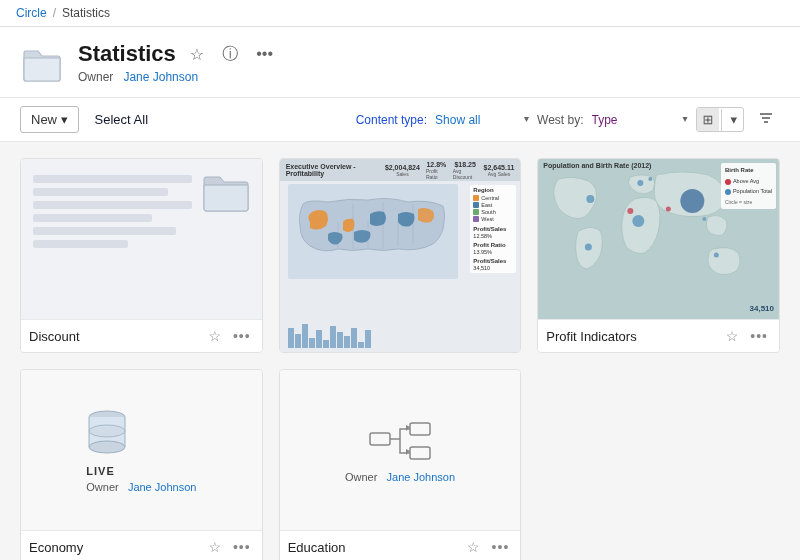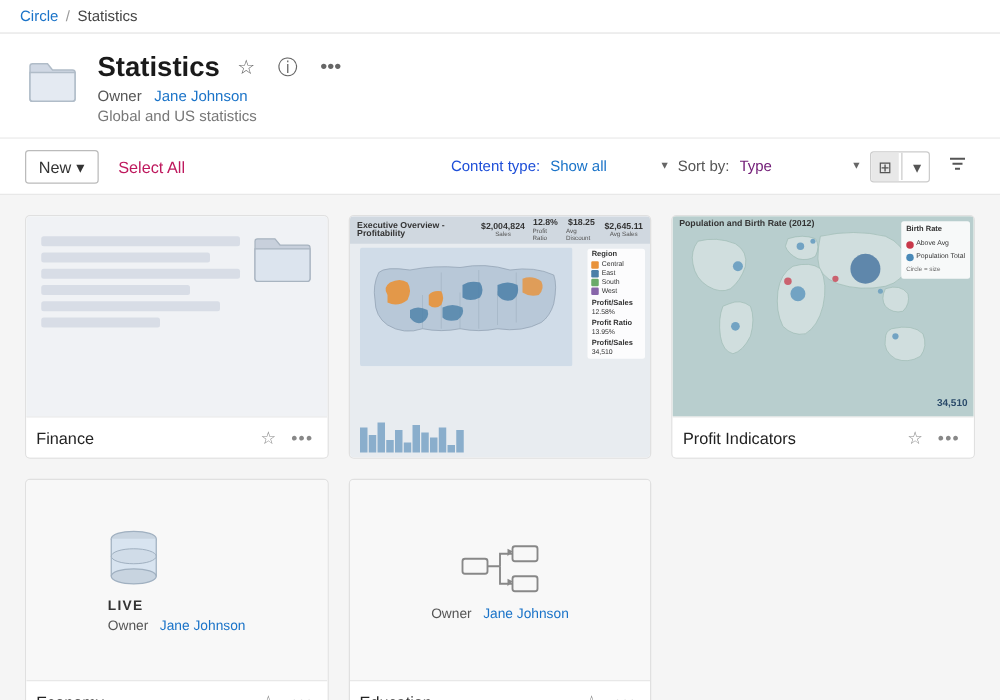--- a/index.html
+++ b/index.html
@@ -100,21 +100,21 @@
       border-radius: 3px;
       padding: 5px 10px;
       font-size: 13px;
       cursor: pointer;
       color: #333;
     }
     .select-all-btn {
       background: none;
       border: none;
       cursor: pointer;
-      color: #be185d;
+      color: #0f172a;
       font-size: 13px;
       padding: 5px 4px;
     }
     .toolbar-right {
       margin-left: auto;
       display: flex;
       align-items: center;
       gap: 8px;
     }
     .filter-label { color: #1d4ed8; font-size: 12px; }
@@ -368,42 +368,41 @@
       <span class="header-title">Statistics</span>
       <button class="header-icon-btn">☆</button>
       <button class="header-icon-btn">ⓘ</button>
       <button class="header-icon-btn">•••</button>
     </div>
     <div class="header-owner">
       <span>Owner</span>
       <span>&nbsp;</span>
       <span class="owner-link">Jane Johnson</span>
     </div>
-    <div class="header-desc">Global and US statistics</div>
   </div>
 </div>
 
 <div class="toolbar">
   <button class="btn-new">
     <span>New</span>
     <span>▾</span>
   </button>
   <button class="select-all-btn">Select All</button>
 
   <div class="toolbar-right">
     <span class="filter-label">Content type:</span>
     <div class="select-wrapper">
       <select class="filter-select">
         <option>Show all</option>
         <option>Workbooks</option>
         <option>Data Sources</option>
         <option>Flows</option>
       </select>
     </div>
-    <span class="sort-label">Sort by:</span>
+    <span class="sort-label">West by:</span>
     <div class="select-wrapper">
       <select class="sort-select">
         <option>Type</option>
         <option>Name</option>
         <option>Date Modified</option>
       </select>
     </div>
     <div class="view-icons">
       <button class="view-icon-btn active">⊞</button>
       <div class="view-icon-sep"></div>
@@ -433,21 +432,21 @@
             <div class="finance-line" style="width:90%"></div>
             <div class="finance-line" style="width:60%"></div>
           </div>
           <svg class="finance-folder-icon" viewBox="0 0 48 42">
             <path d="M2 8 Q2 6 4 6 L18 6 L22 11 L44 11 Q46 11 46 13 L46 38 Q46 40 44 40 L4 40 Q2 40 2 38 Z" fill="#c8d0dc" stroke="#a8b4c0" stroke-width="1"></path>
             <path d="M2 14 L46 14 L46 38 Q46 40 44 40 L4 40 Q2 40 2 38 Z" fill="#dce4ee" stroke="#a8b4c0" stroke-width="1"></path>
           </svg>
         </div>
       </div>
       <div class="card-footer">
-        <span class="card-name">Finance</span>
+        <span class="card-name">Discount</span>
         <div class="card-actions">
           <button class="card-action-btn">☆</button>
           <button class="card-action-btn three-dots">•••</button>
         </div>
       </div>
     </div>
 
     <div class="card">
       <div class="card-thumbnail superstore-thumb">
         <div class="ss-header">

